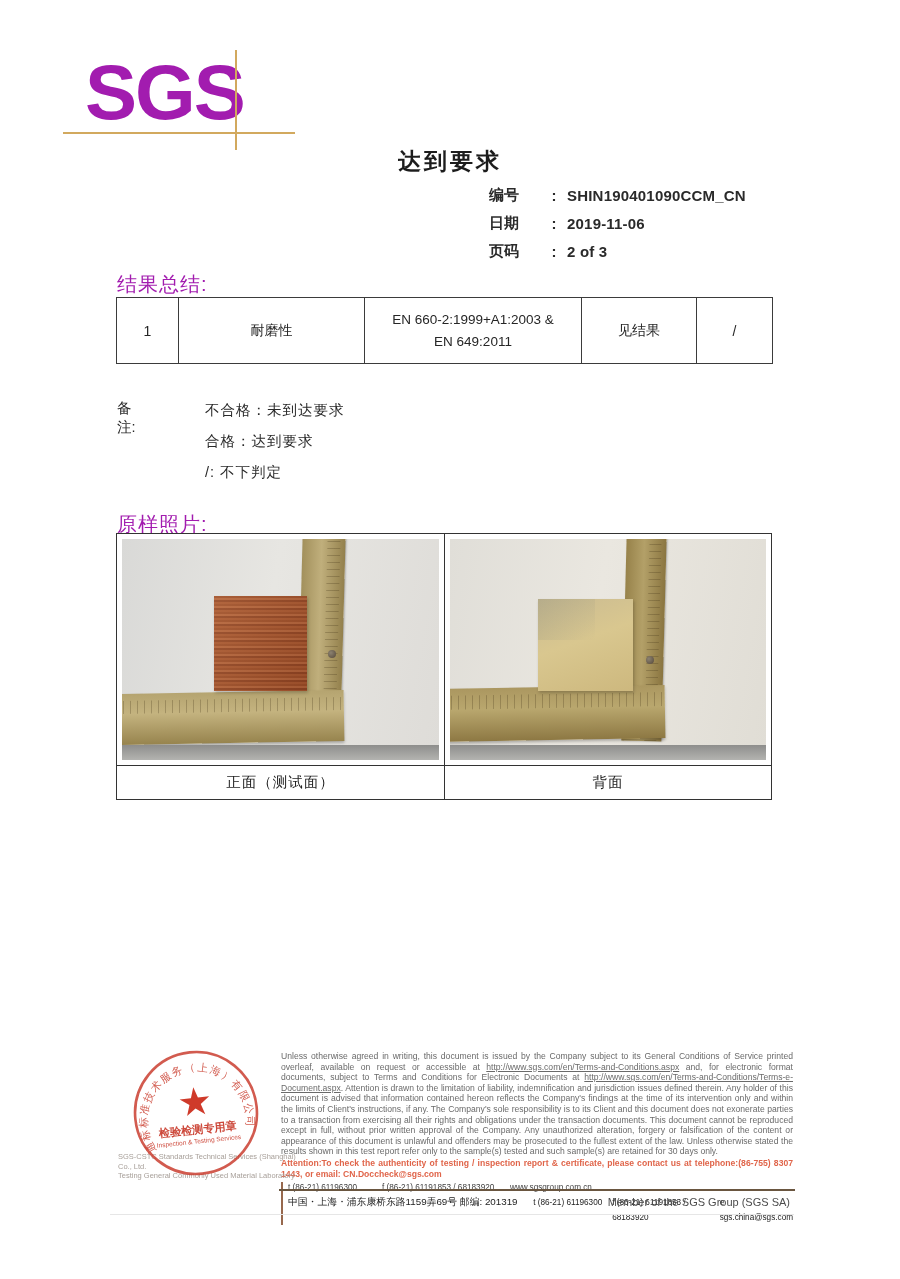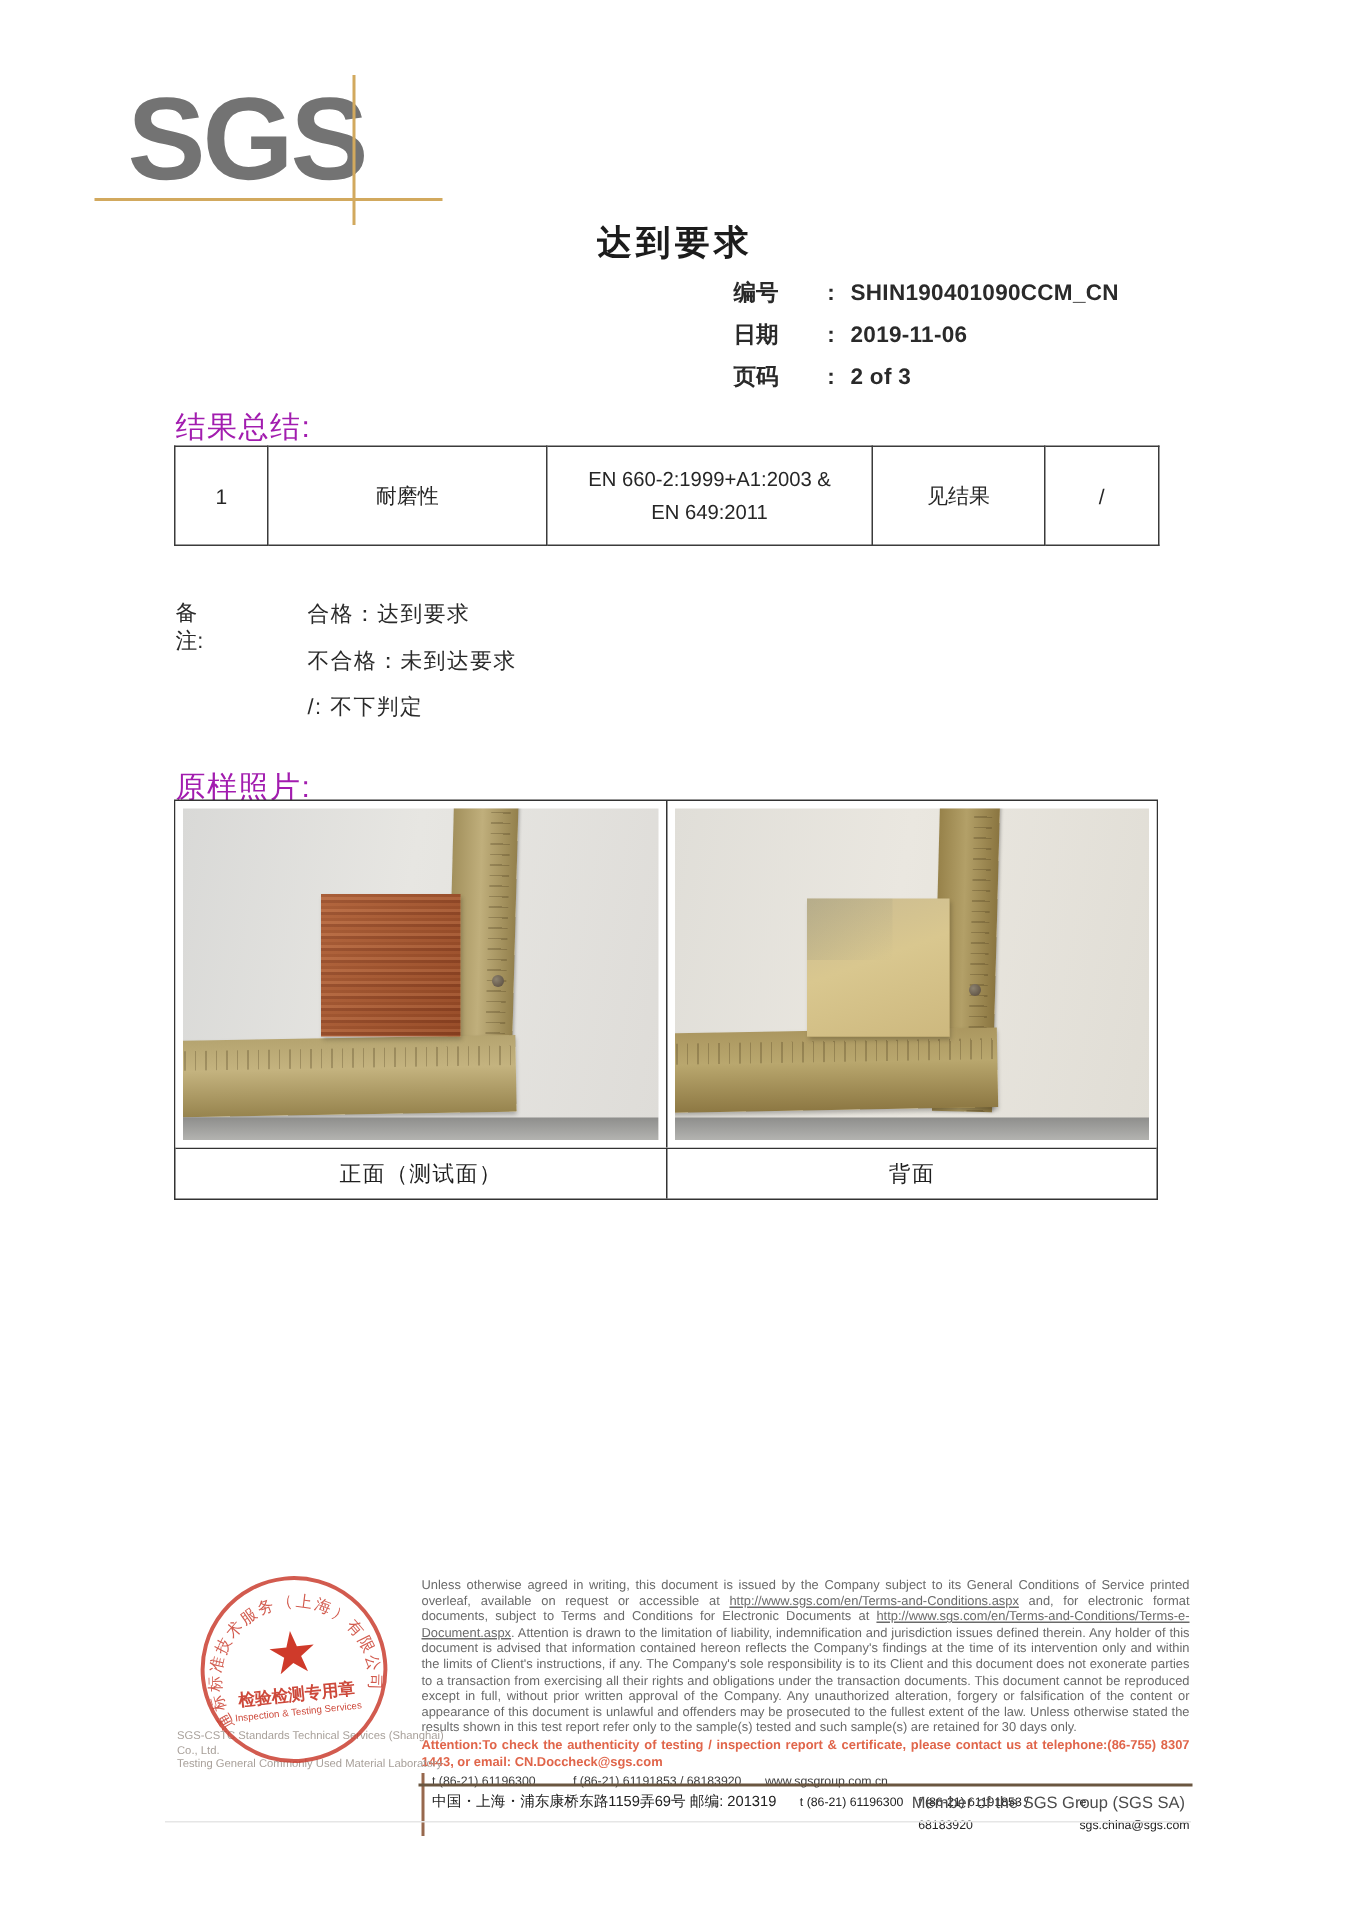--- a/index.html
+++ b/index.html
@@ -2,21 +2,21 @@
 <html><head>
 <meta charset="utf-8">
 <style>
   * { margin:0; padding:0; box-sizing:border-box; }
   html,body { background:#ffffff; }
   body { font-family:"Liberation Sans","DejaVu Sans",sans-serif; }
   .page { position:relative; width:900px; height:1279px; background:#ffffff; margin:0 auto; overflow:hidden; }
 
   
   .logo { position:absolute; left:85px; top:52px; }
-  .logo-text { font-size:78px; font-weight:700; color:#737373; letter-spacing:-2px; line-height:80px; }
+  .logo-text { font-size:78px; font-weight:700; color:#a21caf; letter-spacing:-2px; line-height:80px; }
   .logo-vline { position:absolute; left:150px; top:-2px; width:2px; height:100px; background:#d2a95e; }
   .logo-hline { position:absolute; left:-22px; top:80px; width:232px; height:2px; background:#d2a95e; }
 
   
   .title { position:absolute; left:0; top:146px; width:900px; text-align:center; font-size:23px; font-weight:700; color:#1c1c1c; letter-spacing:3px; }
   .meta { position:absolute; left:489px; top:181px; }
   .meta-row { display:flex; height:28px; align-items:center; font-size:15px; font-weight:700; color:#2a2a2a; }
   .meta-label { width:52px; }
   .meta-sep { width:26px; text-align:center; }
   .meta-value { letter-spacing:.2px; }
@@ -146,22 +146,22 @@
       </td>
       <td>见结果</td>
       <td>/</td>
     </tr>
   </tbody>
     </table>
 
   <div class="remarks">
     <div class="remarks-label">备注:</div>
     <div class="remarks-lines">
+      <div class="remarks-line">不合格：未到达要求</div>
       <div class="remarks-line">合格：达到要求</div>
-      <div class="remarks-line">不合格：未到达要求</div>
       <div class="remarks-line">/:  不下判定</div>
     </div>
   </div>
 
   <div class="sec-heading sec-photos">原样照片:</div>
   <div class="photo-table">
     <div class="photo-cells">
       <div class="photo-cell">
         <div class="photo photo-a">
           <div class="ruler ruler-v-a">

